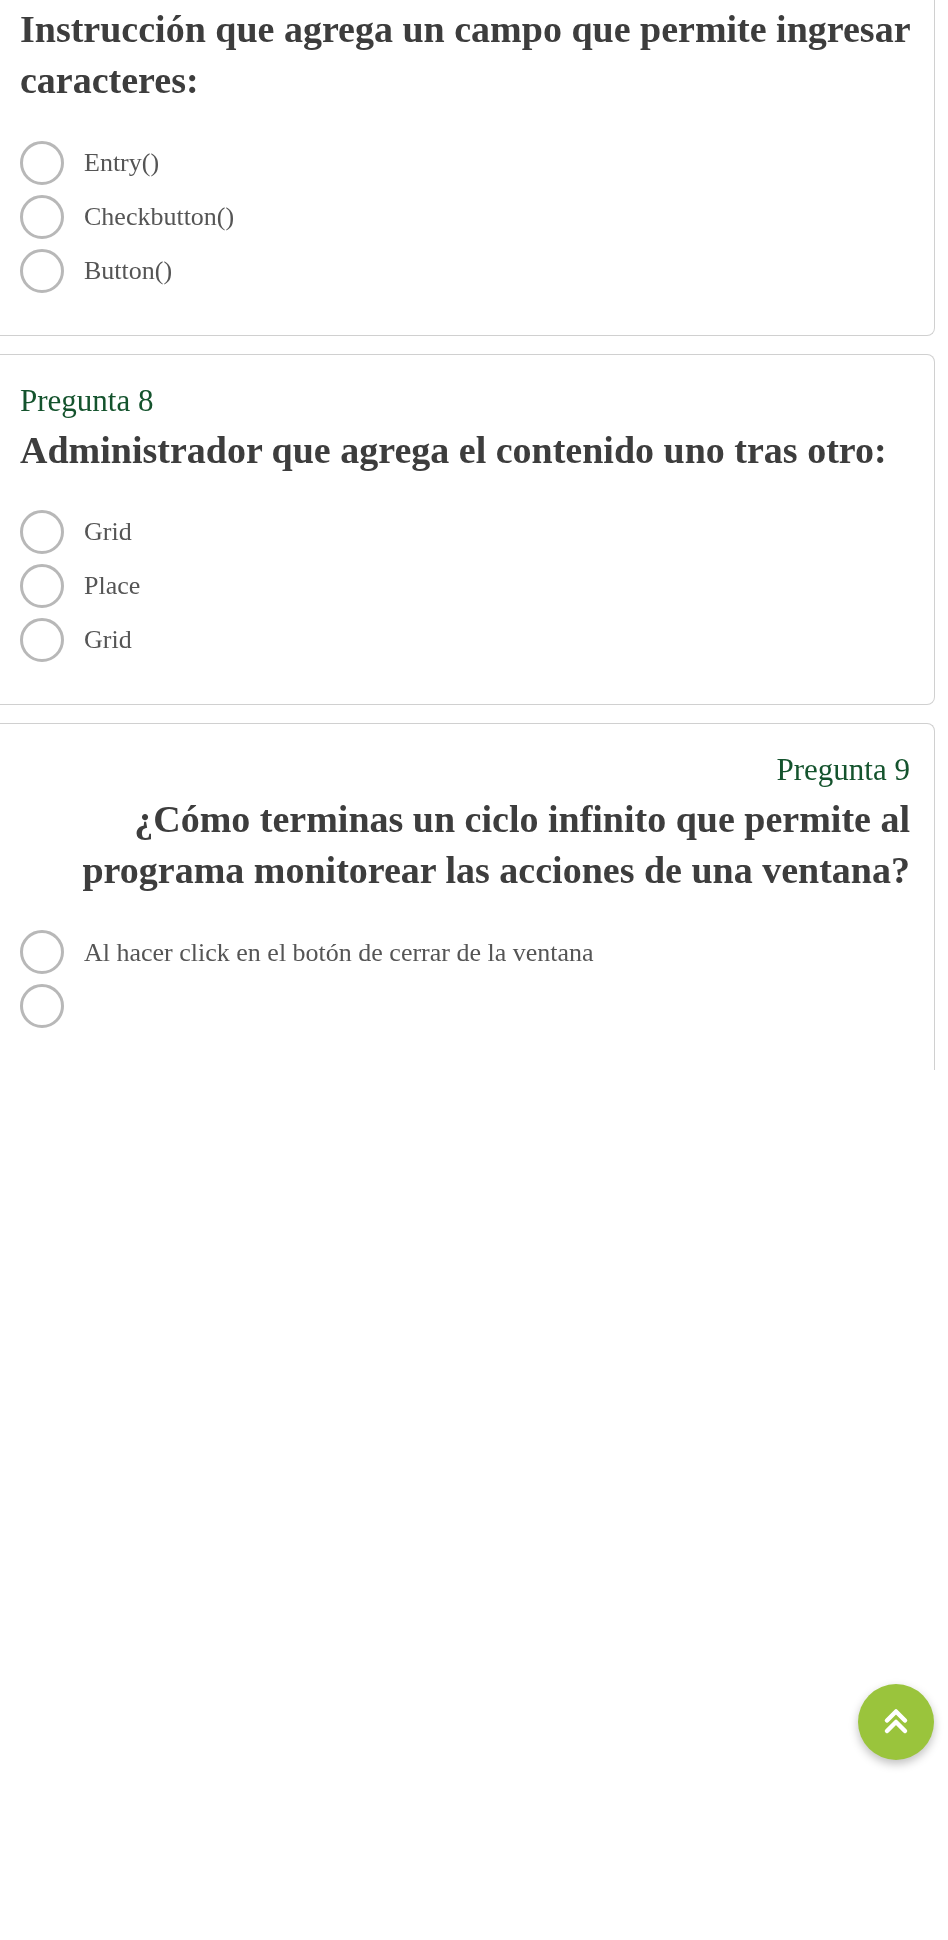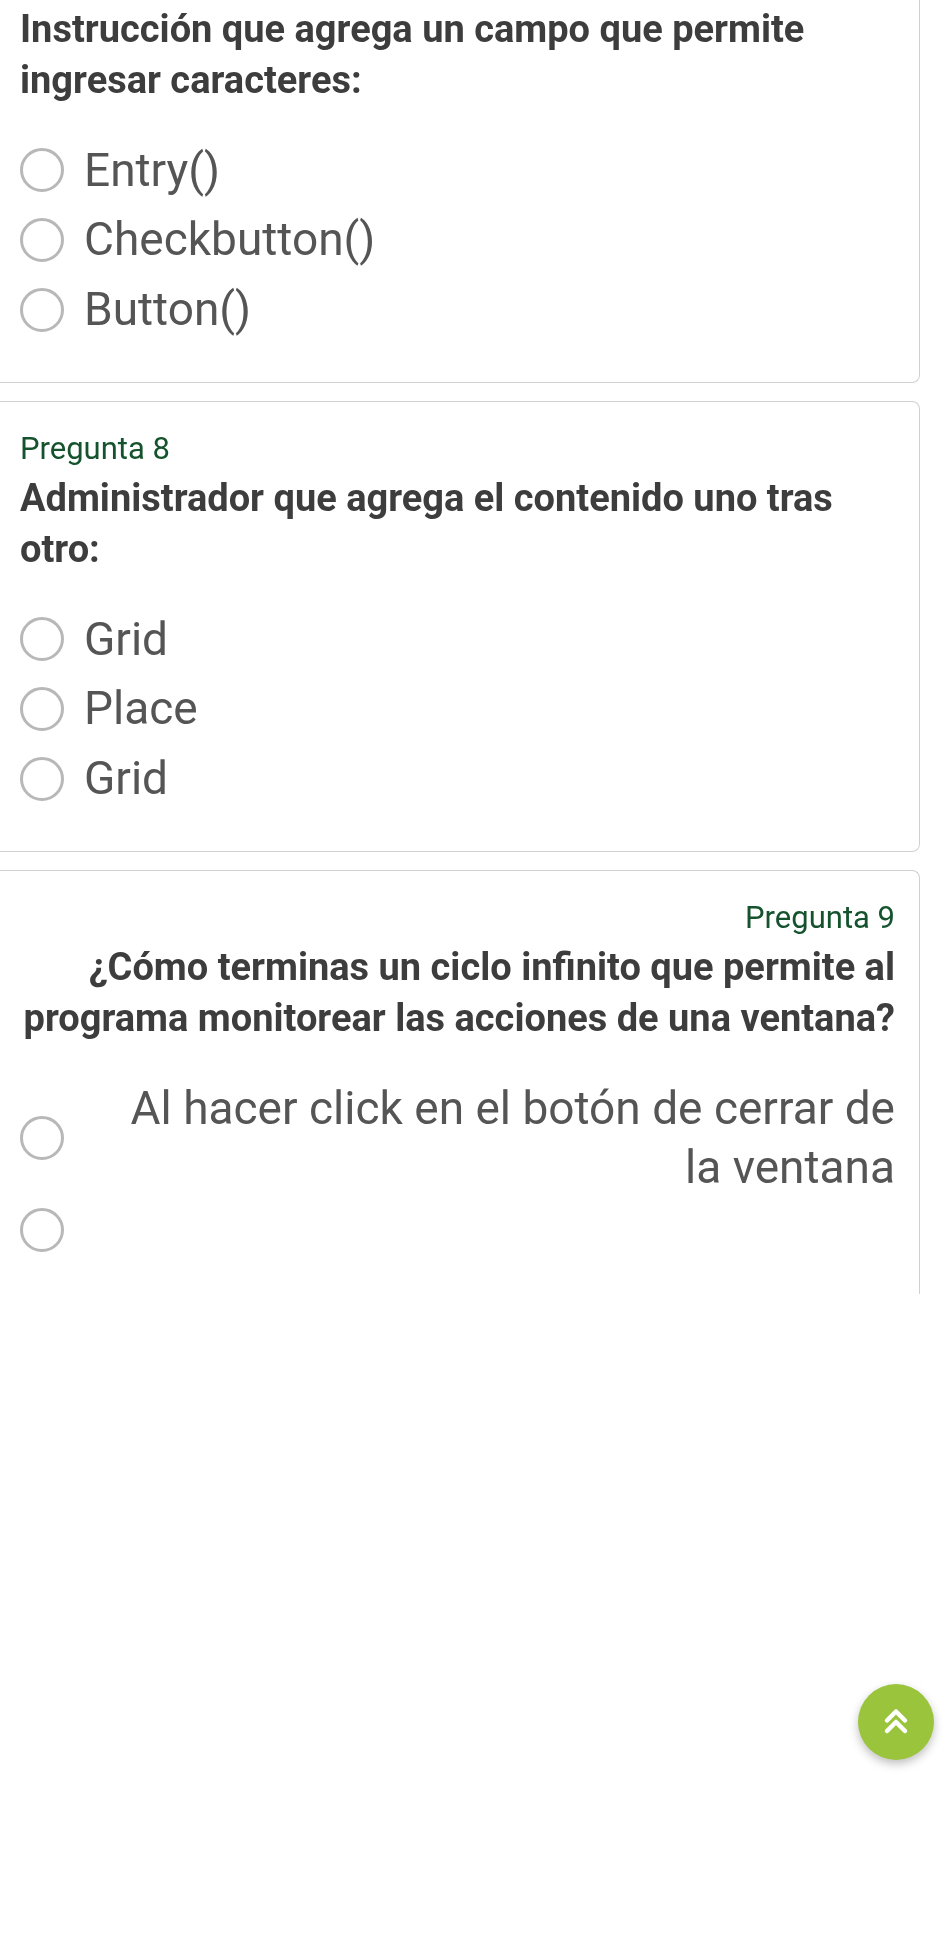--- a/index.html
+++ b/index.html
@@ -12,22 +12,23 @@
       background: #ffffff;
       width: 948px;
       position: relative;
     }
     .question-card {
       border: 1px solid #d0d0d0;
       border-left: none;
       border-radius: 0 8px 8px 0;
       padding: 28px 24px 32px 20px;
       margin-bottom: 18px;
-      margin-right: 28px;
+      margin-right: 13px;
       background: #ffffff;
+      font-family: Liberation Serif, serif;
     }
     .question-card.first {
       padding-top: 4px;
       border-top: none;
       border-top-right-radius: 0;
     }
     .question-label {
       color: #14532d;
       font-size: 31px;
       font-weight: 400;
@@ -50,21 +51,21 @@
     .radio-circle {
       width: 44px;
       height: 44px;
       border: 3px solid #b8b8b8;
       border-radius: 50%;
       flex-shrink: 0;
       background: #ffffff;
     }
     .option-text {
       color: #555555;
-      font-size: 46px;
+      font-size: 26px;
       font-weight: 400;
       line-height: 1.3;
     }
     .fab {
       position: fixed;
       right: 14px;
       bottom: 180px;
       width: 76px;
       height: 76px;
       border-radius: 50%;

